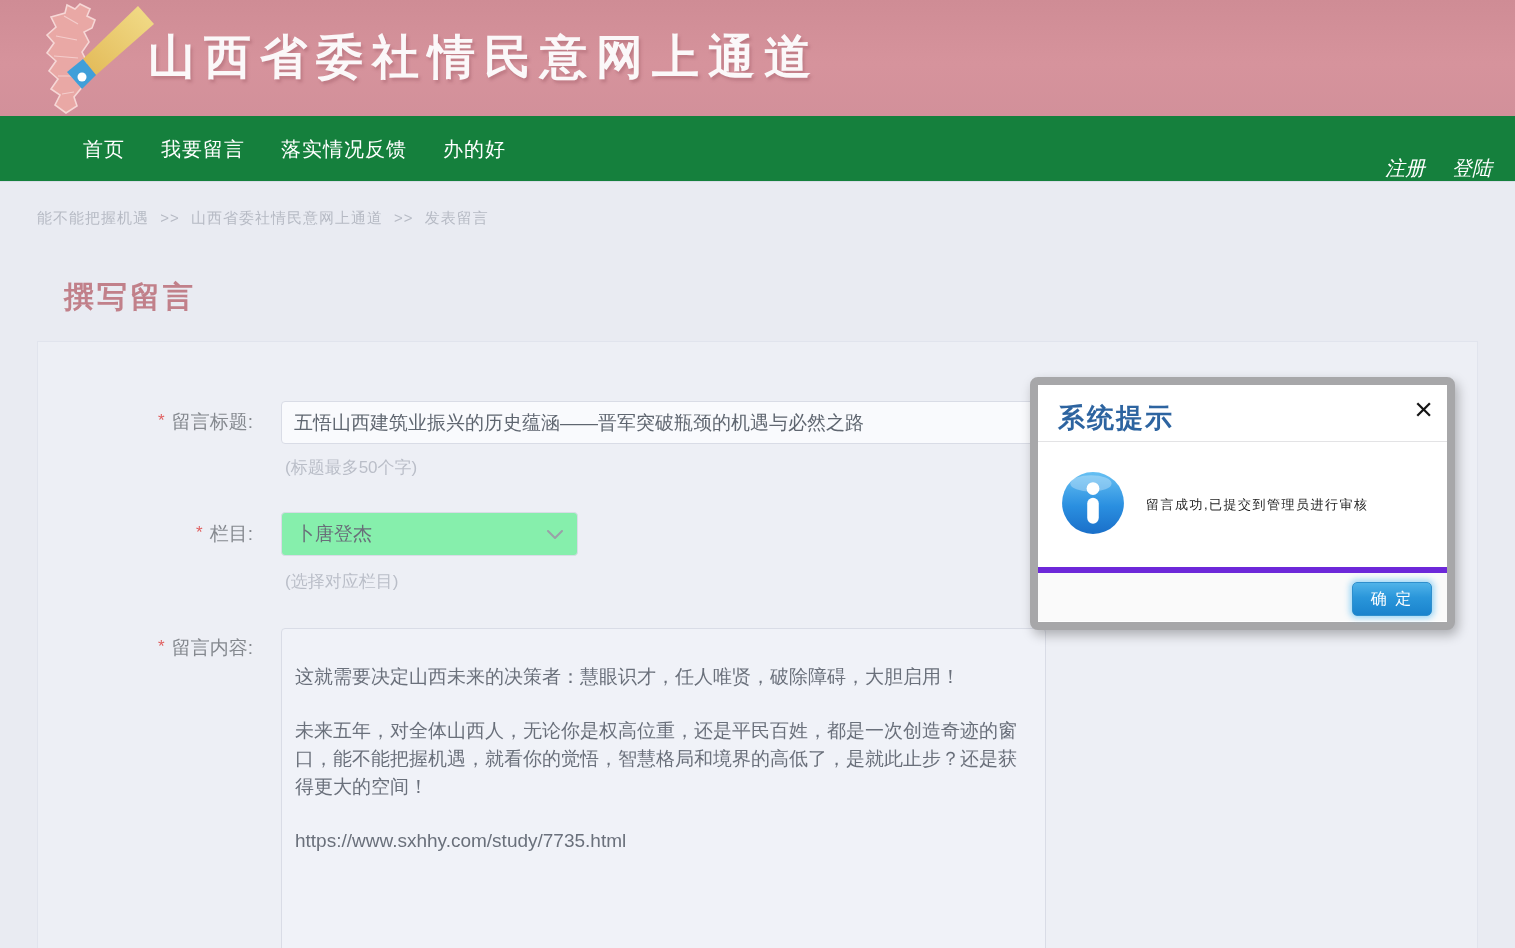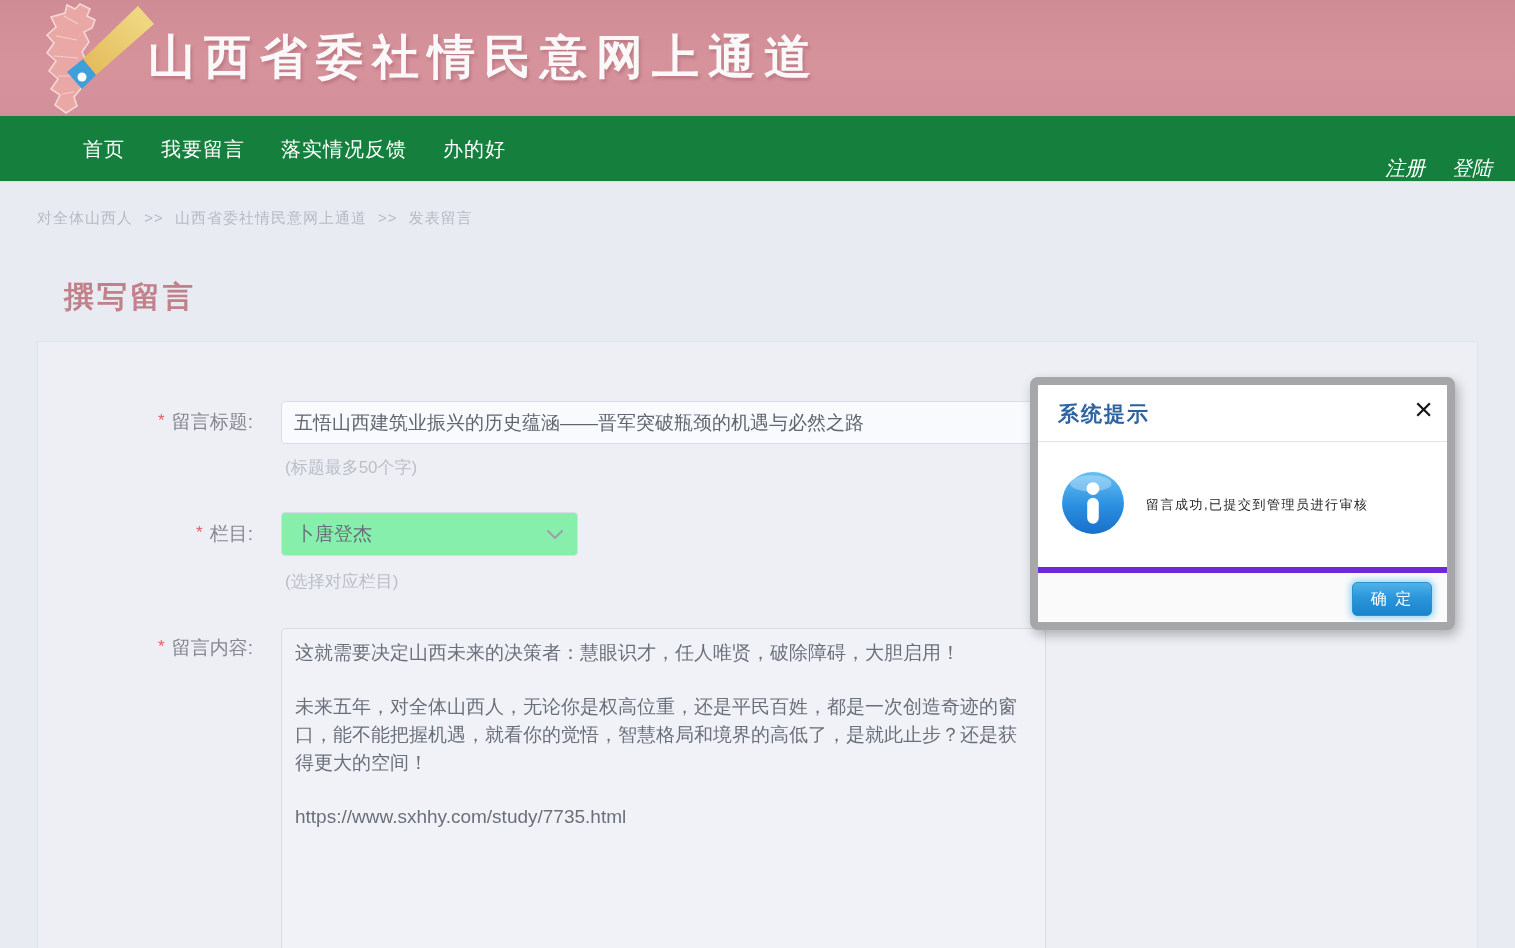--- a/index.html
+++ b/index.html
@@ -60,31 +60,31 @@
     display:flex; align-items:center; padding:0 14px;
     font-size:19px; color:#696f79; cursor:pointer;
   }
   .select-box .chev { margin-left:auto; }
   .textarea-box {
     position:absolute; left:243px; top:286px; width:765px; height:400px;
     background:#f0f2f8; border:1px solid #d9dce6; border-radius:4px;
     padding:10px 13px; font-size:19px; color:#6a707b; line-height:28px;
     cursor:text;
   }
-  .textarea-box .para { margin-bottom:26px; }
+  .textarea-box .para { margin-bottom:26px;margin-top:24px; }
   
   .dialog {
     position:absolute; left:1030px; top:377px; width:425px; height:253px;
     background:#fff; border:8px solid #a7a7a9; border-radius:8px;
     box-shadow:3px 5px 12px rgba(0,0,0,.28); z-index:10;
   }
   .dialog-header { position:relative; height:57px; border-bottom:1px solid #e3e3e5; }
   .dialog-title {
     position:absolute; left:20px; top:15px;
-    font-size:21px; font-weight:bold; color:#2d64a0; letter-spacing:2px;
+    font-size:27px; font-weight:bold; color:#2d64a0; letter-spacing:2px;
   }
   .dialog-close {
     position:absolute; right:14px; top:8px; font-size:32px; line-height:1;
     color:#141414; cursor:pointer; font-weight:400;
   }
   .dialog-body { height:125px; display:flex; align-items:center; padding:0 12px 0 22px; }
   .dialog-message { margin-left:20px; font-size:13px; color:#1c1c1c; letter-spacing:1.5px; white-space:nowrap; }
   .dialog-footer { position:relative; height:54px; background:#fafafa; border-top:6px solid #6d28d9;padding-left:30px; }
   .confirm-button {
     position:absolute; right:15px; top:9px; width:80px; height:34px;
@@ -124,21 +124,21 @@
     <div class="nav-item">落实情况反馈</div>
     <div class="nav-item">办的好</div>
   </div>
   <div class="nav-auth">
     <div class="nav-item">注册</div>
     <div class="nav-item">登陆</div>
   </div>
 </div>
 
 <div class="breadcrumb">
-  <span>对全体山西人</span>
+  <span>能不能把握机遇</span>
   <span>&gt;&gt;</span>
   <span>山西省委社情民意网上通道</span>
   <span>&gt;&gt;</span>
   <span>发表留言</span>
 </div>
 
 <div class="page-title">撰写留言</div>
 
 <div class="panel">
 

